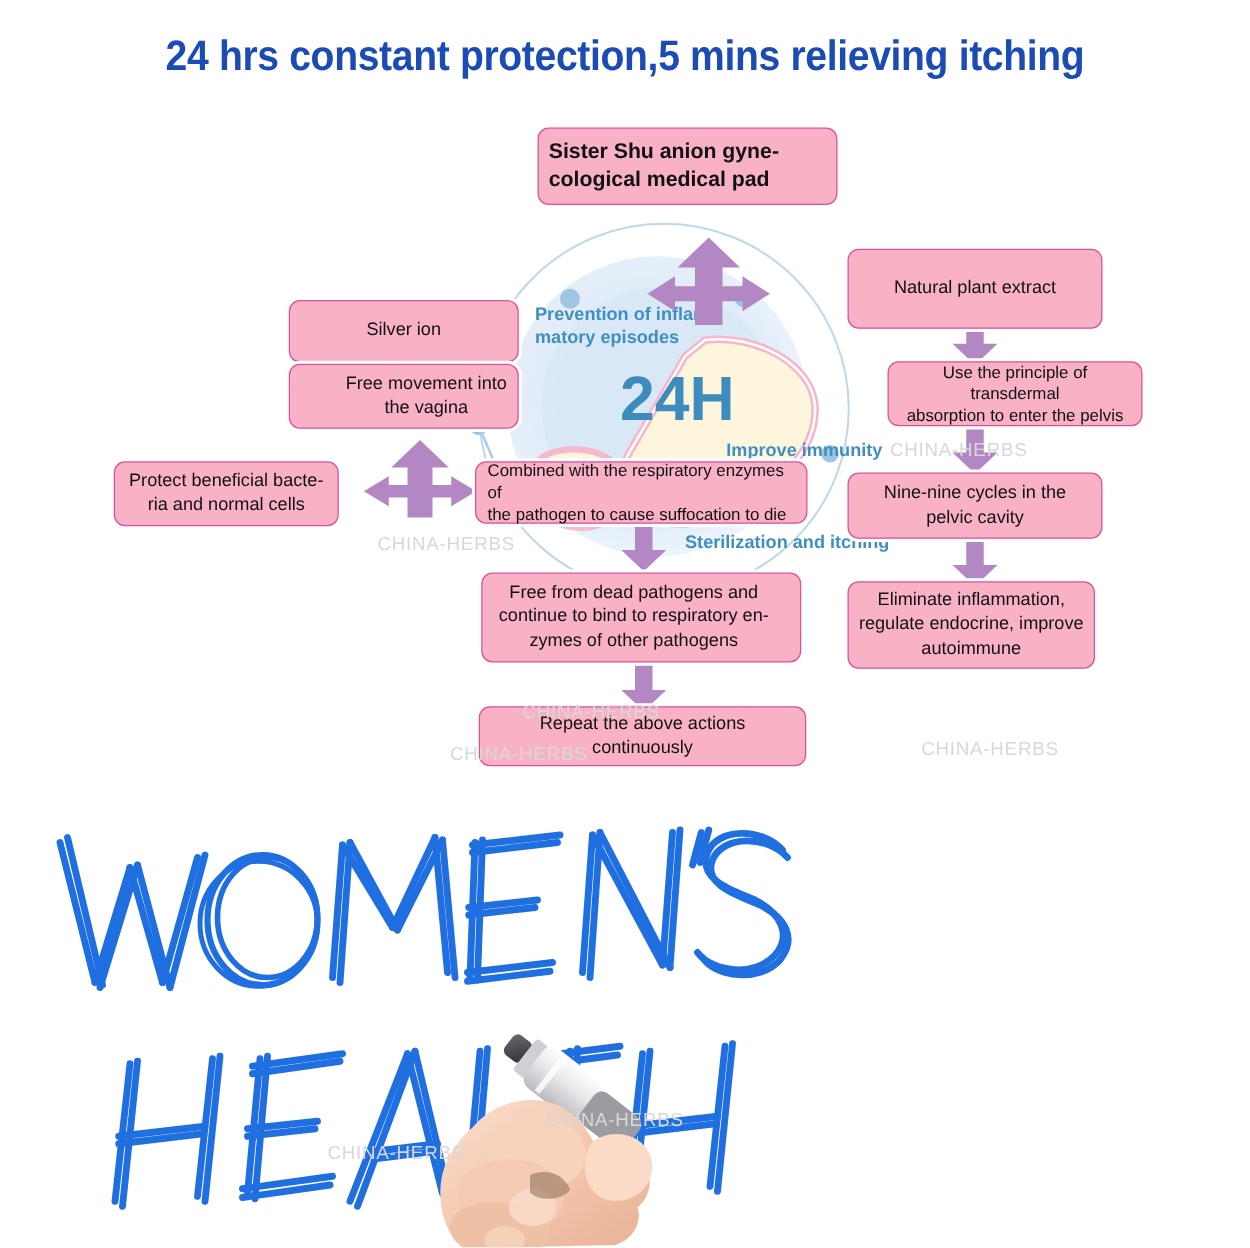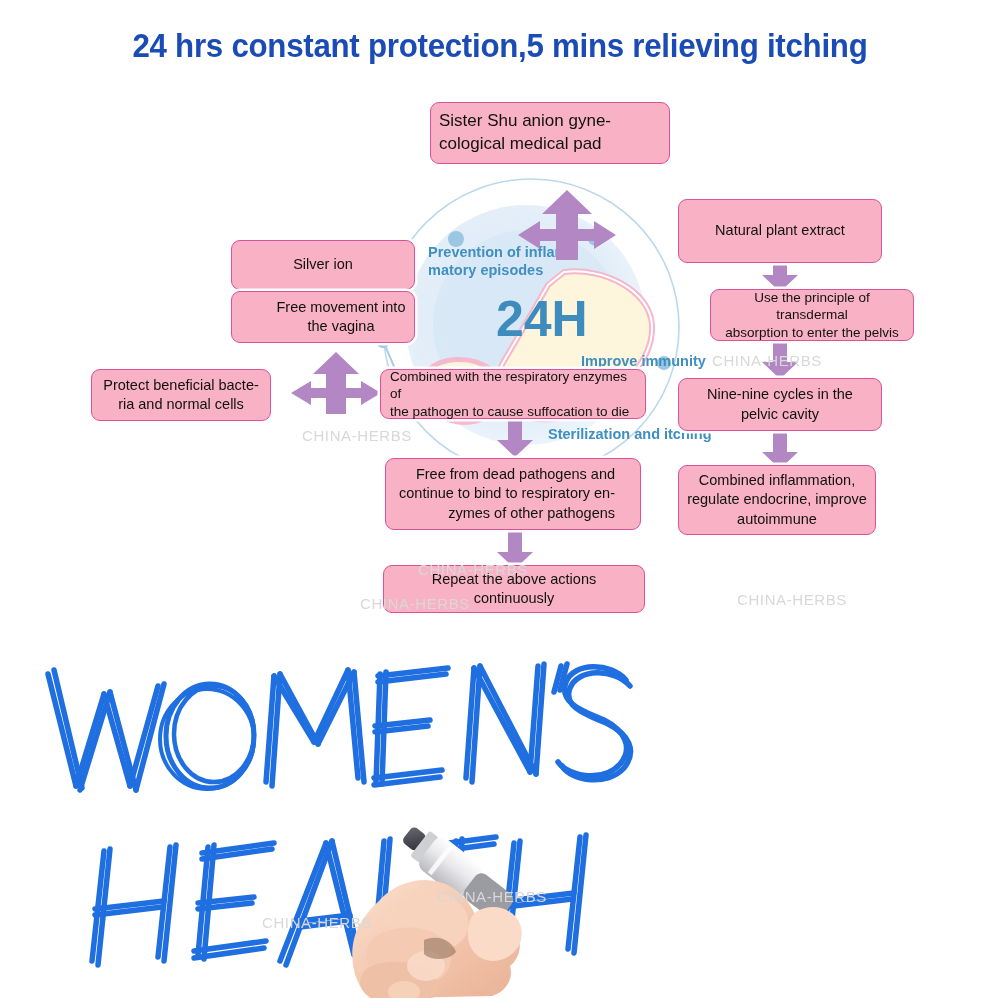--- a/index.html
+++ b/index.html
@@ -41,21 +41,21 @@
     box-shadow:0 0 0 2.5px #ffffff;
     color:#111111;
     display:flex;align-items:center;justify-content:center;
     text-align:center;
     font-size:14.5px;
     line-height:1.32;
     padding:4px 8px;
     font-family:"Liberation Sans", sans-serif;
   }
   .box.title-box{
-    font-weight:normal;
+    font-weight:bold;
     font-size:17px;
     text-align:left;
     justify-content:flex-start;
     line-height:1.35;
   }
   .box.tight{font-size:13.5px;line-height:1.3;}
 
   
   .blue-label{
     position:absolute;
@@ -185,27 +185,27 @@
     <div class="box" style="left:231px;top:211px;width:184px;height:52px;white-space:pre-line;padding-left:44px;">Free movement into
 the vagina</div>
     <div class="box" style="left:91px;top:289px;width:180px;height:52px;white-space:pre-line;">Protect beneficial bacte-
 ria and normal cells</div>
 
     <div class="box" style="left:678px;top:119px;width:204px;height:64px;">Natural plant extract</div>
     <div class="box tight" style="left:710px;top:209px;width:204px;height:52px;white-space:pre-line;">Use the principle of transdermal
 absorption to enter the pelvis</div>
     <div class="box" style="left:678px;top:298px;width:204px;height:53px;white-space:pre-line;">Nine-nine cycles in the
 pelvic cavity</div>
-    <div class="box" style="left:678px;top:385px;width:198px;height:70px;white-space:pre-line;">Combined inflammation,
+    <div class="box" style="left:678px;top:385px;width:198px;height:70px;white-space:pre-line;">Eliminate inflammation,
 regulate endocrine, improve
 autoimmune</div>
 
     <div class="box tight" style="left:380px;top:289px;width:266px;height:50px;white-space:pre-line;text-align:left;justify-content:flex-start;padding-left:9px;">Combined with the respiratory enzymes of
 the pathogen to cause suffocation to die</div>
-    <div class="box" style="left:385px;top:378px;width:256px;height:72px;white-space:pre-line;text-align:right;justify-content:flex-start;padding-left:13px;">Free from dead pathogens and
+    <div class="box" style="left:385px;top:378px;width:256px;height:72px;white-space:pre-line;text-align:center;justify-content:flex-start;padding-left:13px;">Free from dead pathogens and
 continue to bind to respiratory en-
 zymes of other pathogens</div>
     <div class="box" style="left:383px;top:485px;width:262px;height:48px;white-space:pre-line;">Repeat the above actions
 continuously</div>
 
   </div>
 
   <div class="wm" style="left:302px;top:427px;">CHINA-HERBS</div>
   <div class="wm" style="left:712px;top:352px;">CHINA-HERBS</div>
   <div class="wm" style="left:418px;top:561px;">CHINA-HERBS</div>

